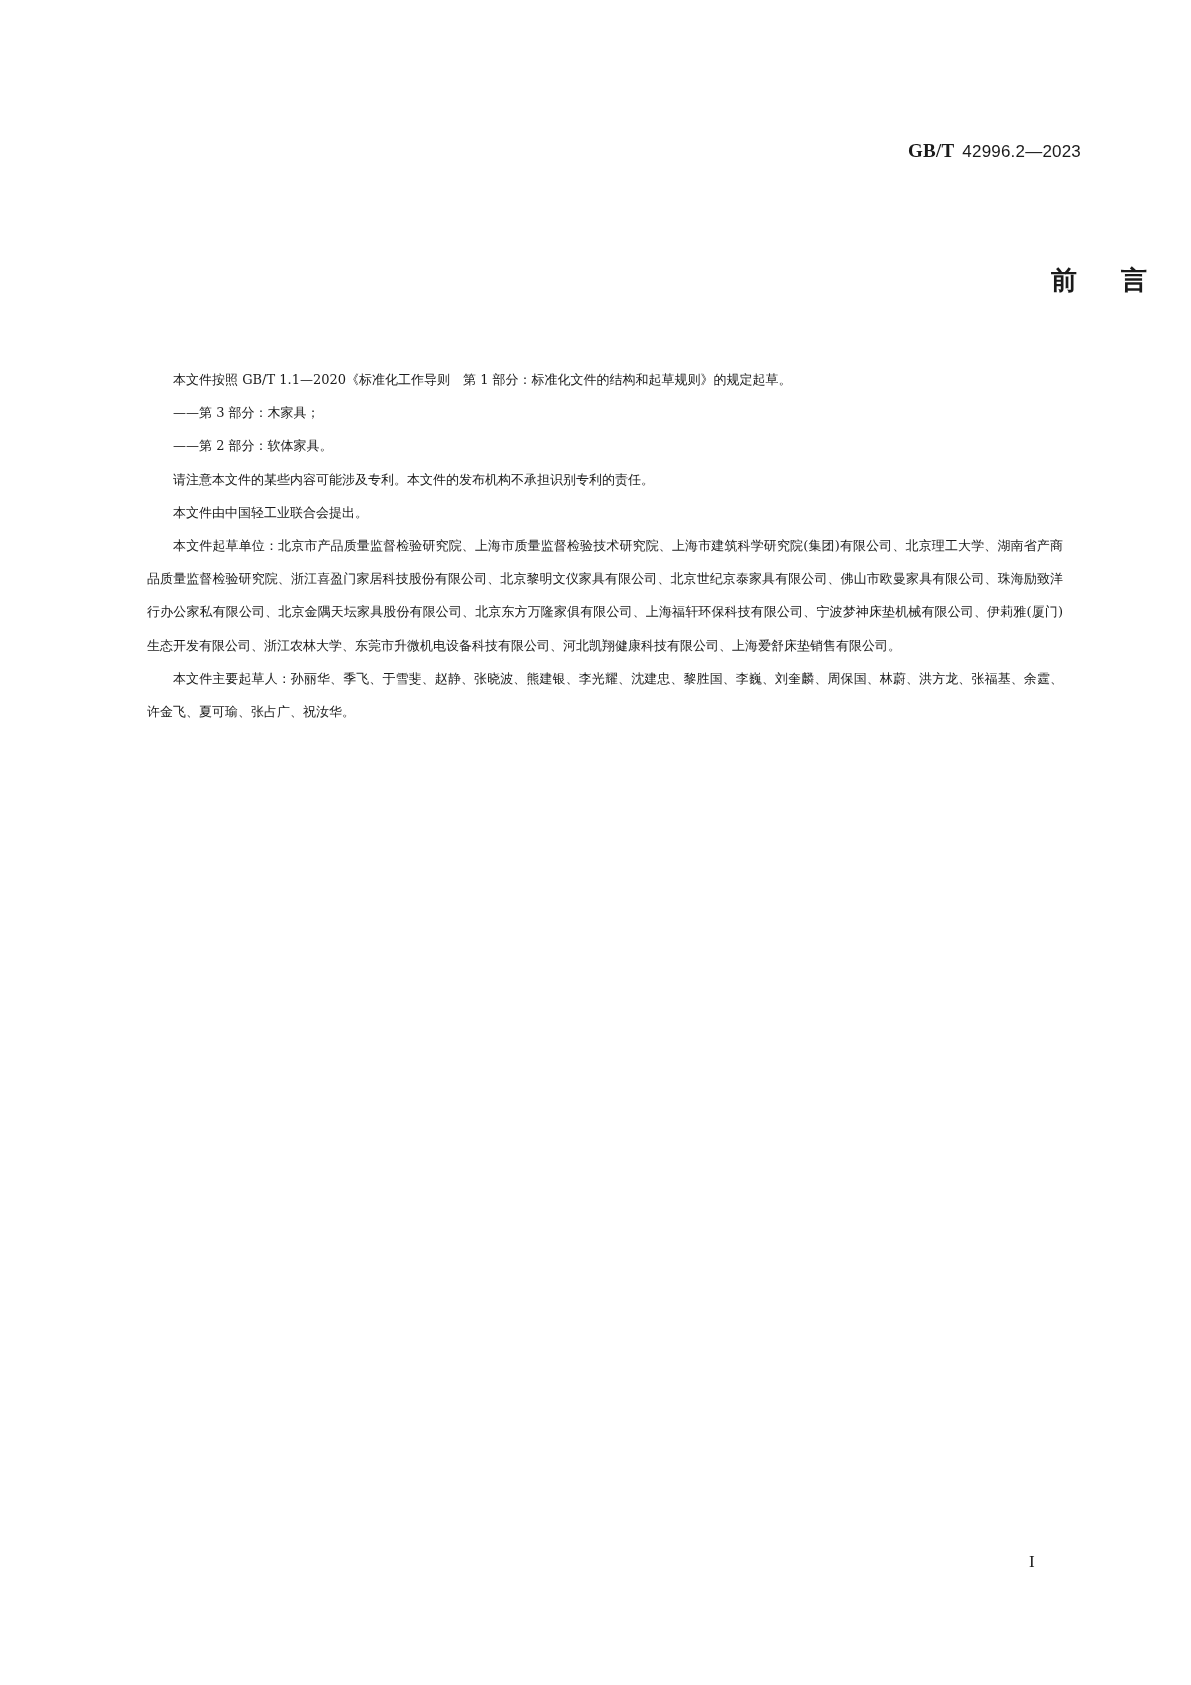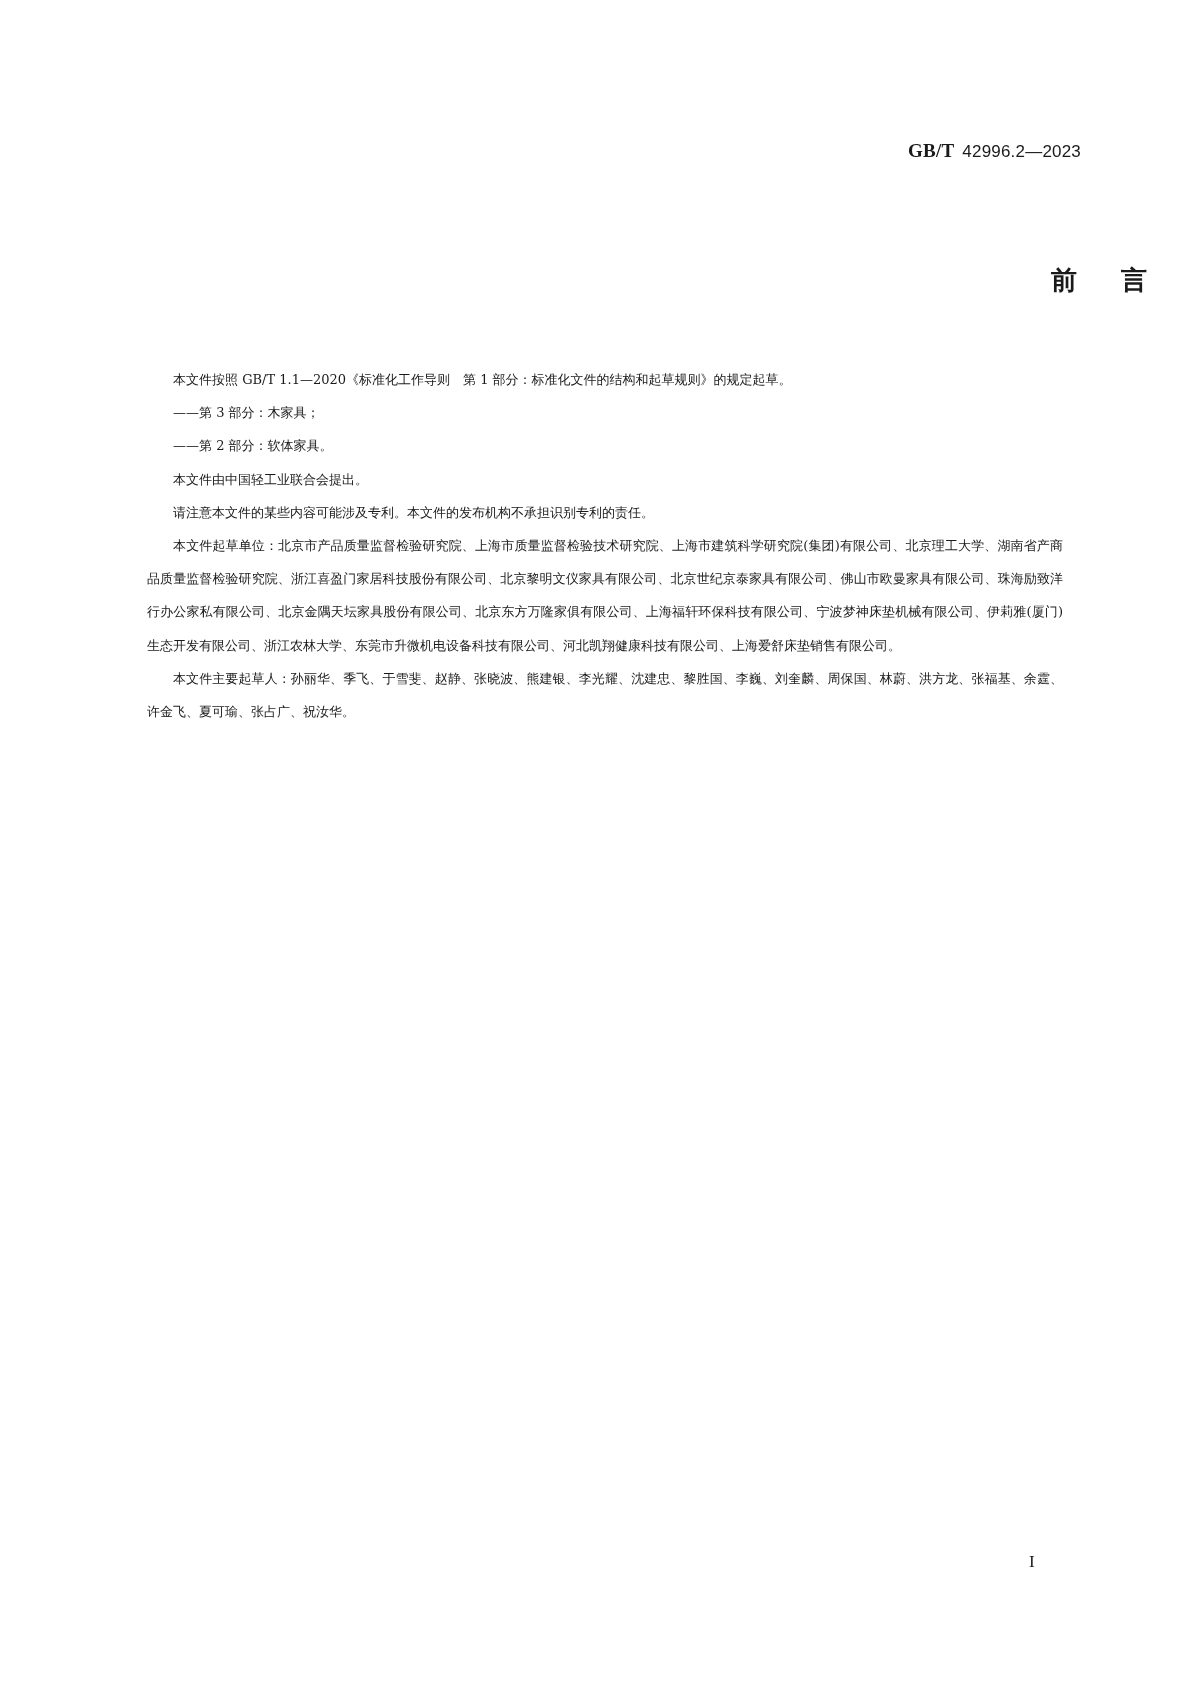--- a/index.html
+++ b/index.html
@@ -23,19 +23,19 @@
 <div class="std-no">
   <span class="prefix">GB/T</span><span class="num">42996.2—2023</span>
 </div>
 
 <div class="title">前言</div>
 
 <div class="body">
   <p>本文件按照 GB/T 1.1—2020《标准化工作导则　第 1 部分：标准化文件的结构和起草规则》的规定起草。</p>
   <p class="item">——第 3 部分：木家具；</p>
   <p class="item">——第 2 部分：软体家具。</p>
+  <p>请注意本文件的某些内容可能涉及专利。本文件的发布机构不承担识别专利的责任。</p>
   <p>本文件由中国轻工业联合会提出。</p>
-  <p>请注意本文件的某些内容可能涉及专利。本文件的发布机构不承担识别专利的责任。</p>
   <p>本文件起草单位：北京市产品质量监督检验研究院、上海市质量监督检验技术研究院、上海市建筑科学研究院(集团)有限公司、北京理工大学、湖南省产商品质量监督检验研究院、浙江喜盈门家居科技股份有限公司、北京黎明文仪家具有限公司、北京世纪京泰家具有限公司、佛山市欧曼家具有限公司、珠海励致洋行办公家私有限公司、北京金隅天坛家具股份有限公司、北京东方万隆家俱有限公司、上海福轩环保科技有限公司、宁波梦神床垫机械有限公司、伊莉雅(厦门)生态开发有限公司、浙江农林大学、东莞市升微机电设备科技有限公司、河北凯翔健康科技有限公司、上海爱舒床垫销售有限公司。</p>
   <p>本文件主要起草人：孙丽华、季飞、于雪斐、赵静、张晓波、熊建银、李光耀、沈建忠、黎胜国、李巍、刘奎麟、周保国、林蔚、洪方龙、张福基、余霆、许金飞、夏可瑜、张占广、祝汝华。</p>
 </div>
 
 <div class="page-no">I</div>
 
 </body></html>

